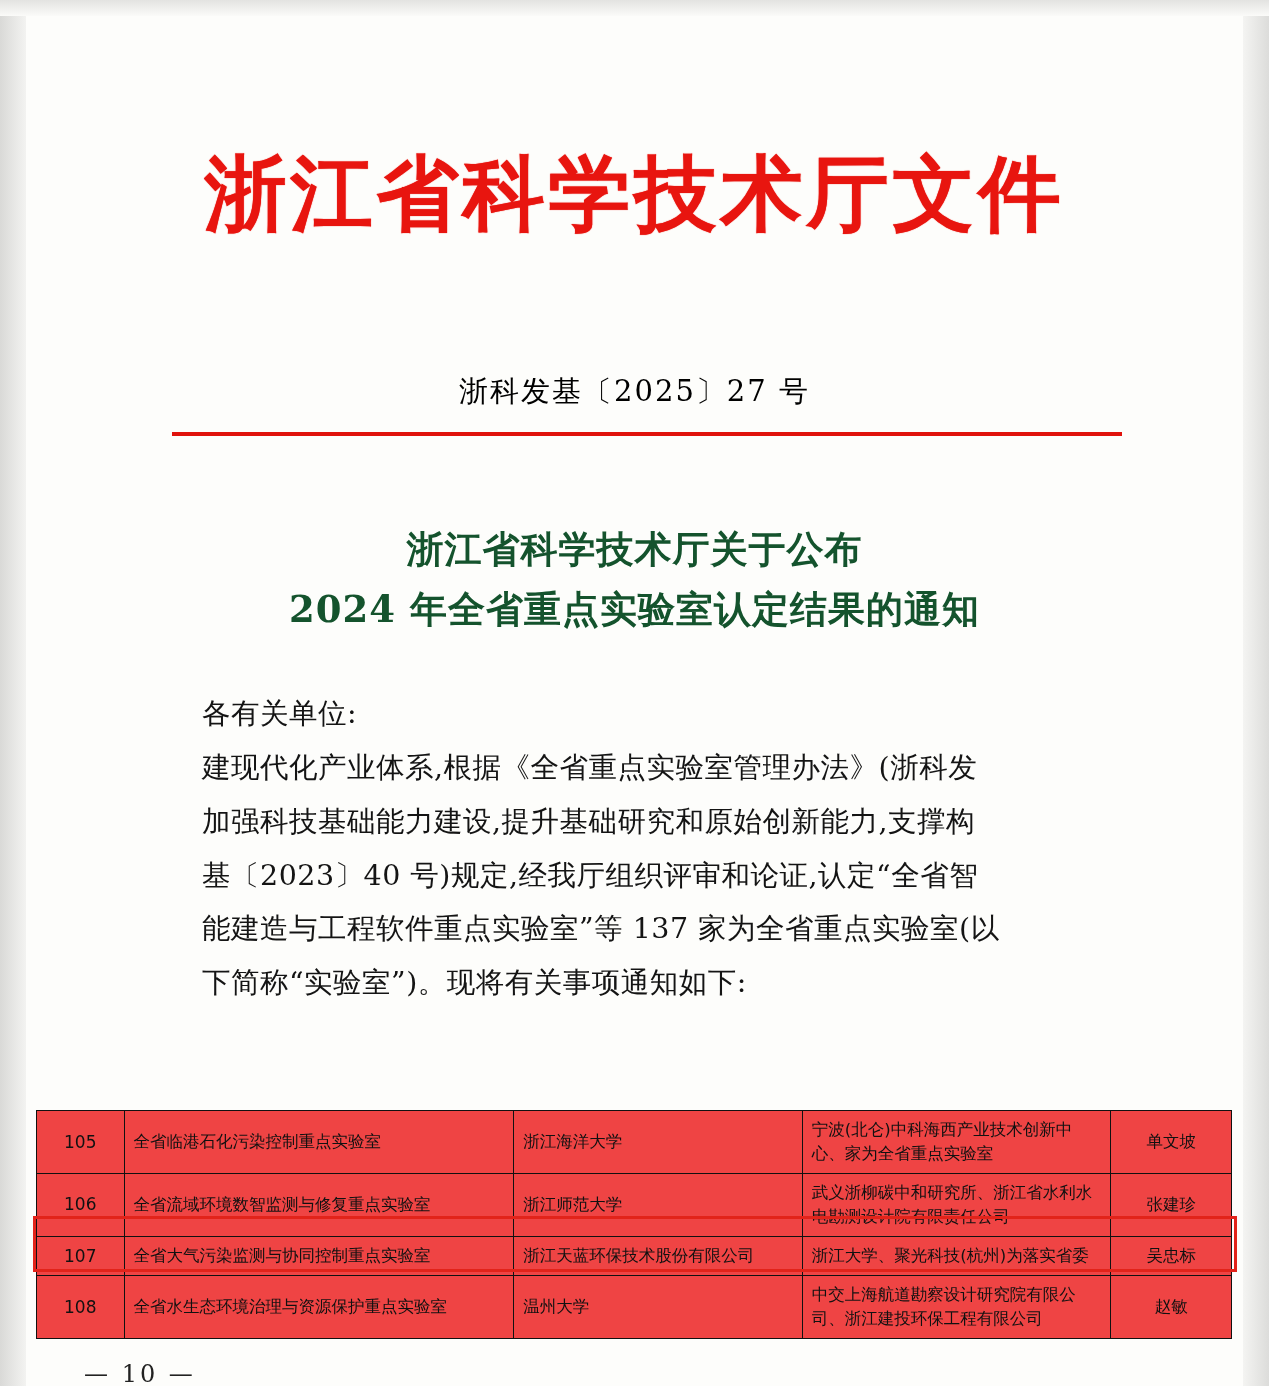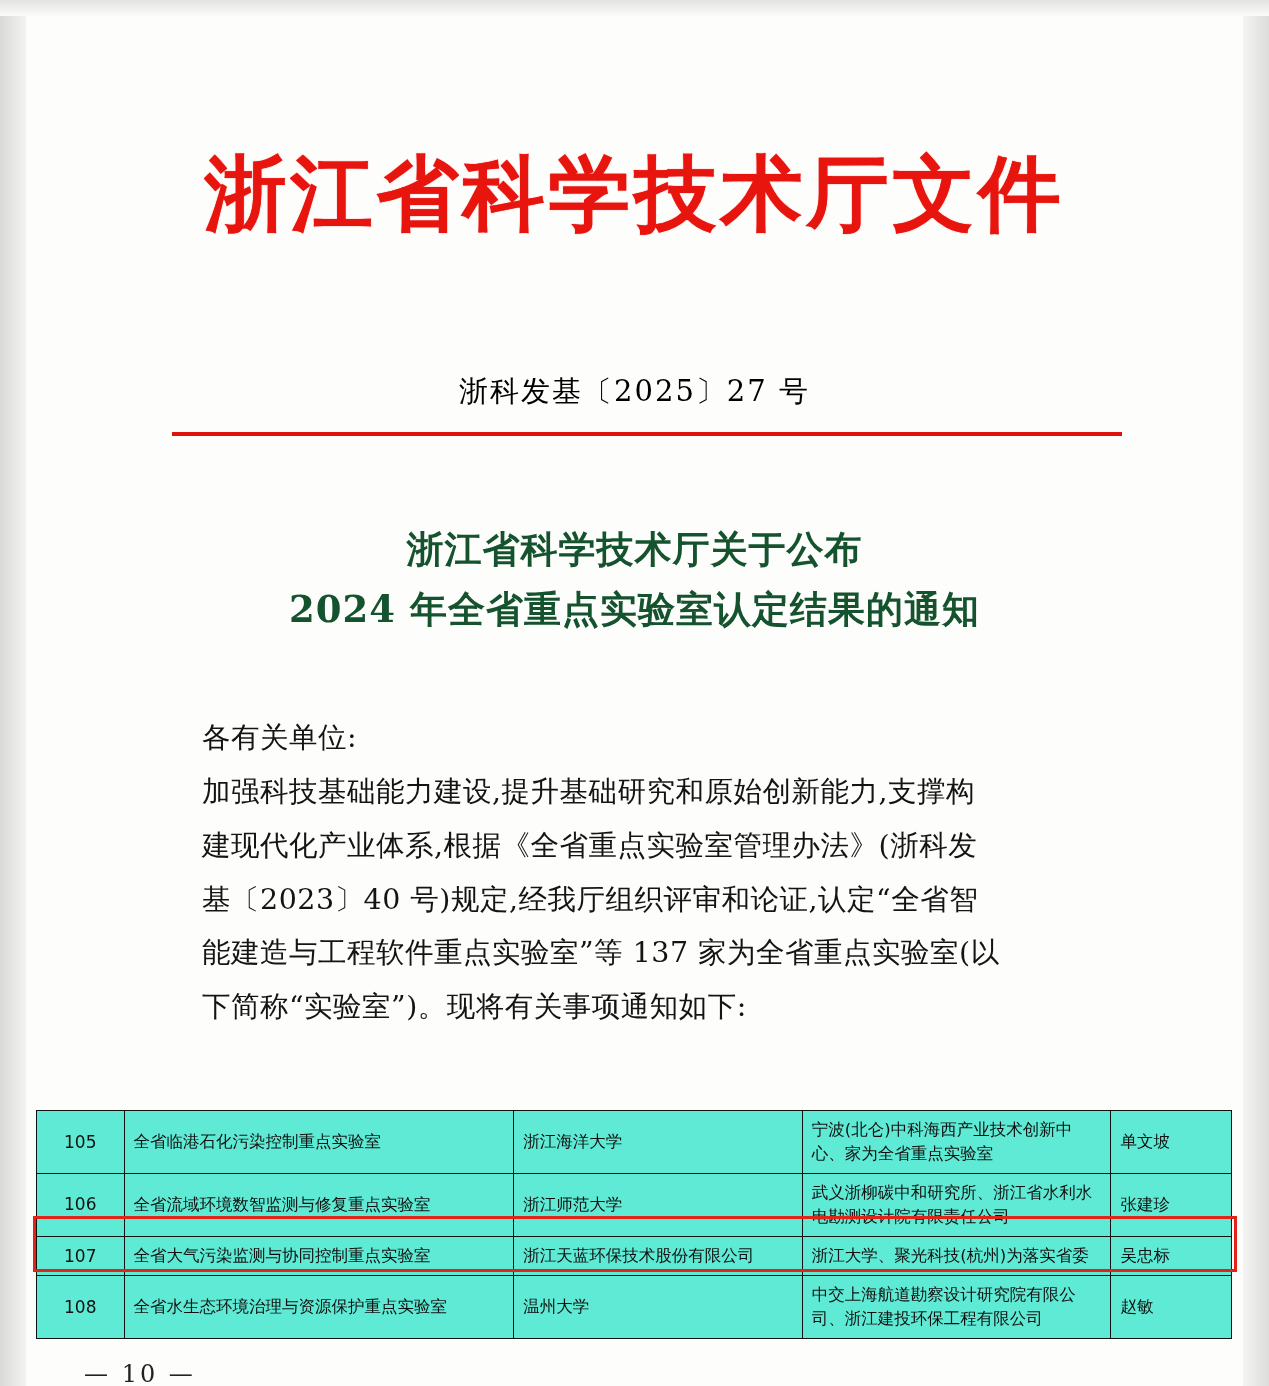--- a/index.html
+++ b/index.html
@@ -86,21 +86,21 @@
     text-align: center;
     font-size: 37px;
     font-weight: bold;
     color: #14532d;
     line-height: 1.62;
     letter-spacing: 1px;
   }
 
   .body-text {
     position: absolute;
-    top: 712px;
+    top: 688px;
     left: 202px;
     width: 900px;
     font-size: 28.5px;
     line-height: 1.82;
     color: #141414;
     letter-spacing: 0.5px;
   }
   .body-text p {
     margin: 0 0 2px 0;
   }
@@ -111,21 +111,21 @@
     left: 36px;
     top: 1110px;
     width: 1196px;
   }
   table.result-table {
     border-collapse: collapse;
     width: 1196px;
     font-family: "DejaVu Sans", "Liberation Sans", sans-serif;
     font-size: 16.5px;
     color: #111;
-    background: #5eead4;
+    background: #ef4444;
   }
   table.result-table td {
     border: 1.6px solid #111;
     padding: 7px 9px;
     line-height: 1.45;
     vertical-align: middle;
   }
   td.col-no {
     width: 70px;
     text-align: center;
@@ -135,20 +135,21 @@
     width: 385px;
   }
   td.col-unit {
     width: 280px;
   }
   td.col-coop {
     width: 300px;
   }
   td.col-person {
     width: 105px;
+    text-align: center;
   }
 
   
   .highlight-box {
     position: absolute;
     left: 33px;
     top: 1216px;
     width: 1204px;
     height: 56px;
     border: 3px solid #e2231a;
@@ -180,22 +181,22 @@
 
   <div class="red-rule"></div>
 
   <div class="notice-title">
     <div>浙江省科学技术厅关于公布</div>
     <div>2024 年全省重点实验室认定结果的通知</div>
   </div>
 
   <div class="body-text">
     <p>各有关单位:</p>
+    <p>建现代化产业体系,根据《全省重点实验室管理办法》(浙科发</p>
     <p>加强科技基础能力建设,提升基础研究和原始创新能力,支撑构</p>
-    <p>建现代化产业体系,根据《全省重点实验室管理办法》(浙科发</p>
     <p>基〔2023〕40 号)规定,经我厅组织评审和论证,认定“全省智</p>
     <p>能建造与工程软件重点实验室”等 137 家为全省重点实验室(以</p>
     <p>下简称“实验室”)。现将有关事项通知如下:</p>
   </div>
 
   <div class="table-wrap">
     <table class="result-table">
       <tbody>
         <tr>
           <td class="col-no">105</td>

